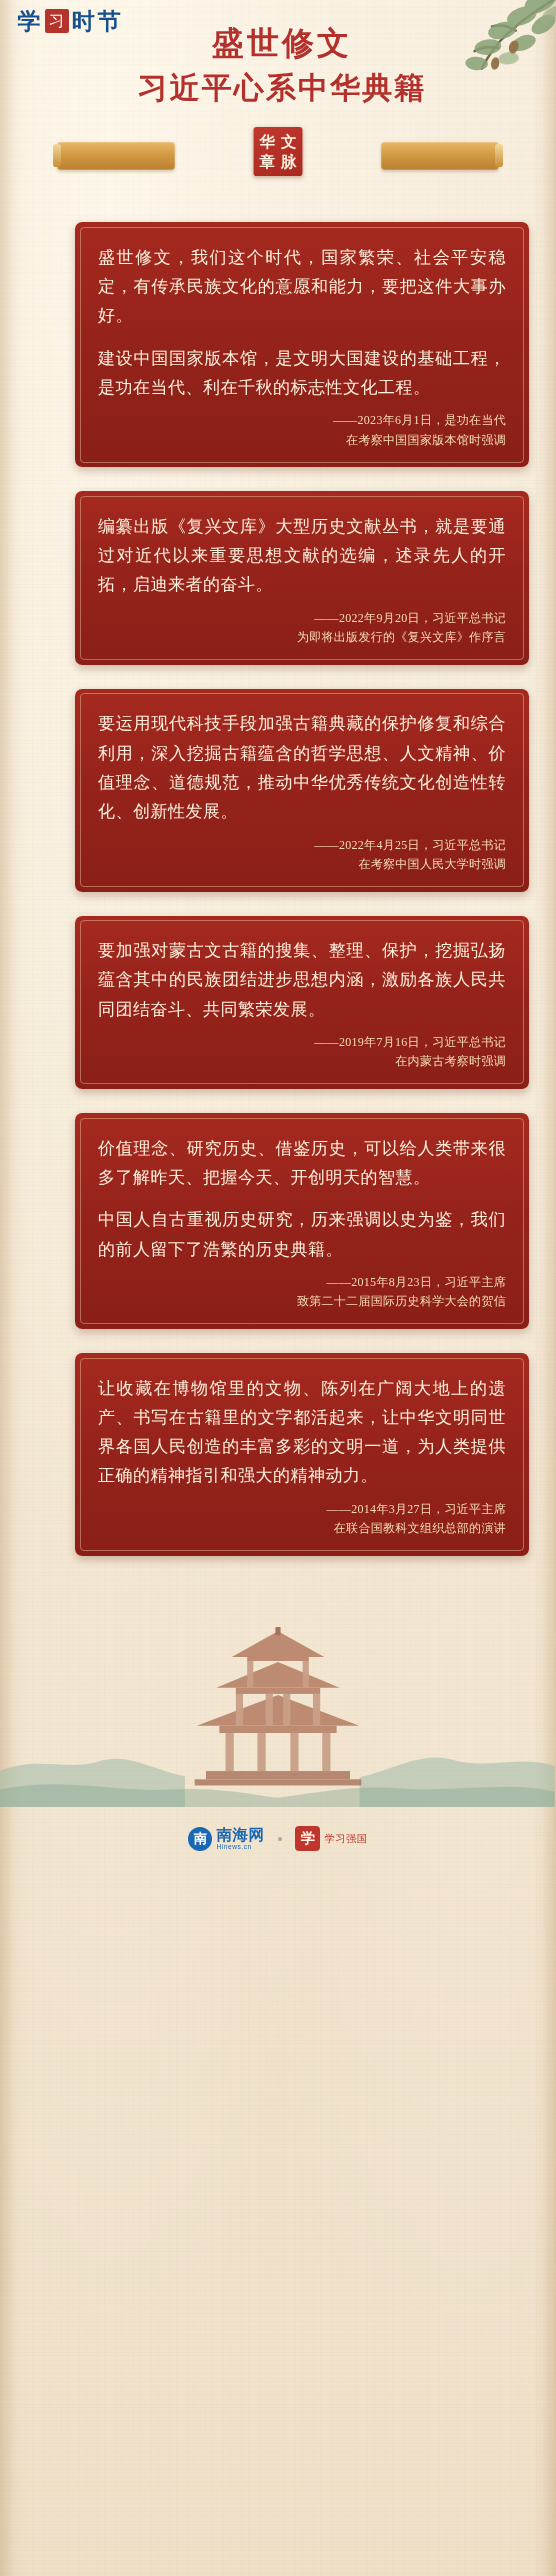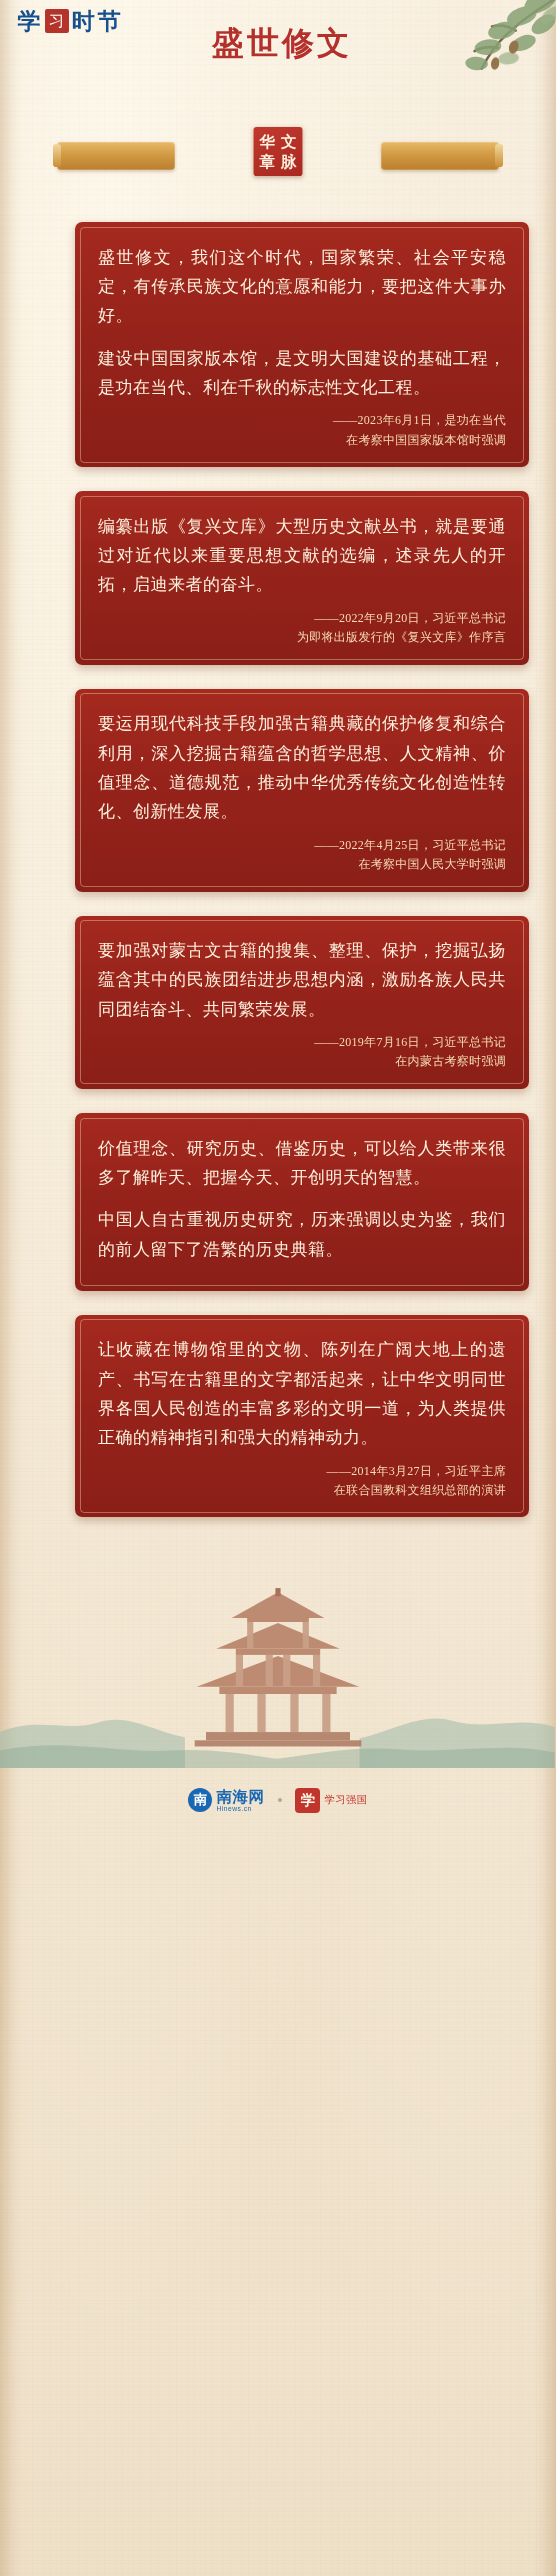--- a/index.html
+++ b/index.html
@@ -334,20 +334,21 @@
 
     <div class="brand">
       <span class="b-char">学</span>
       <span class="b-seal">习</span>
       <span class="b-char">时</span>
       <span class="b-char">节</span>
     </div>
 
     <div class="title-wrap">
       <div class="title-line1">盛世修文</div>
+      <div class="title-line2">习近平心系中华典籍</div>
     </div>
 
     <div class="scroll-emblem">
       <div class="scroll-left"></div>
       <div class="scroll-right"></div>
       <div class="seal-block">
         <span>华</span>
         <span>文</span>
         <span>章</span>
         <span>脉</span>
@@ -386,20 +387,24 @@
       <p class="body">要加强对蒙古文古籍的搜集、整理、保护，挖掘弘扬蕴含其中的民族团结进步思想内涵，激励各族人民共同团结奋斗、共同繁荣发展。</p>
       <div class="source">
         <span>——2019年7月16日，习近平总书记</span>
         <span class="line2">在内蒙古考察时强调</span>
       </div>
     </div>
 
     <div class="card">
       <p class="body">价值理念、研究历史、借鉴历史，可以给人类带来很多了解昨天、把握今天、开创明天的智慧。</p>
       <p class="body">中国人自古重视历史研究，历来强调以史为鉴，我们的前人留下了浩繁的历史典籍。</p>
+      <div class="source">
+        <span>——2015年8月23日，习近平主席</span>
+        <span class="line2">致第二十二届国际历史科学大会的贺信</span>
+      </div>
     </div>
 
     <div class="card">
       <p class="body">让收藏在博物馆里的文物、陈列在广阔大地上的遗产、书写在古籍里的文字都活起来，让中华文明同世界各国人民创造的丰富多彩的文明一道，为人类提供正确的精神指引和强大的精神动力。</p>
       <div class="source">
         <span>——2014年3月27日，习近平主席</span>
         <span class="line2">在联合国教科文组织总部的演讲</span>
       </div>
     </div>
 

